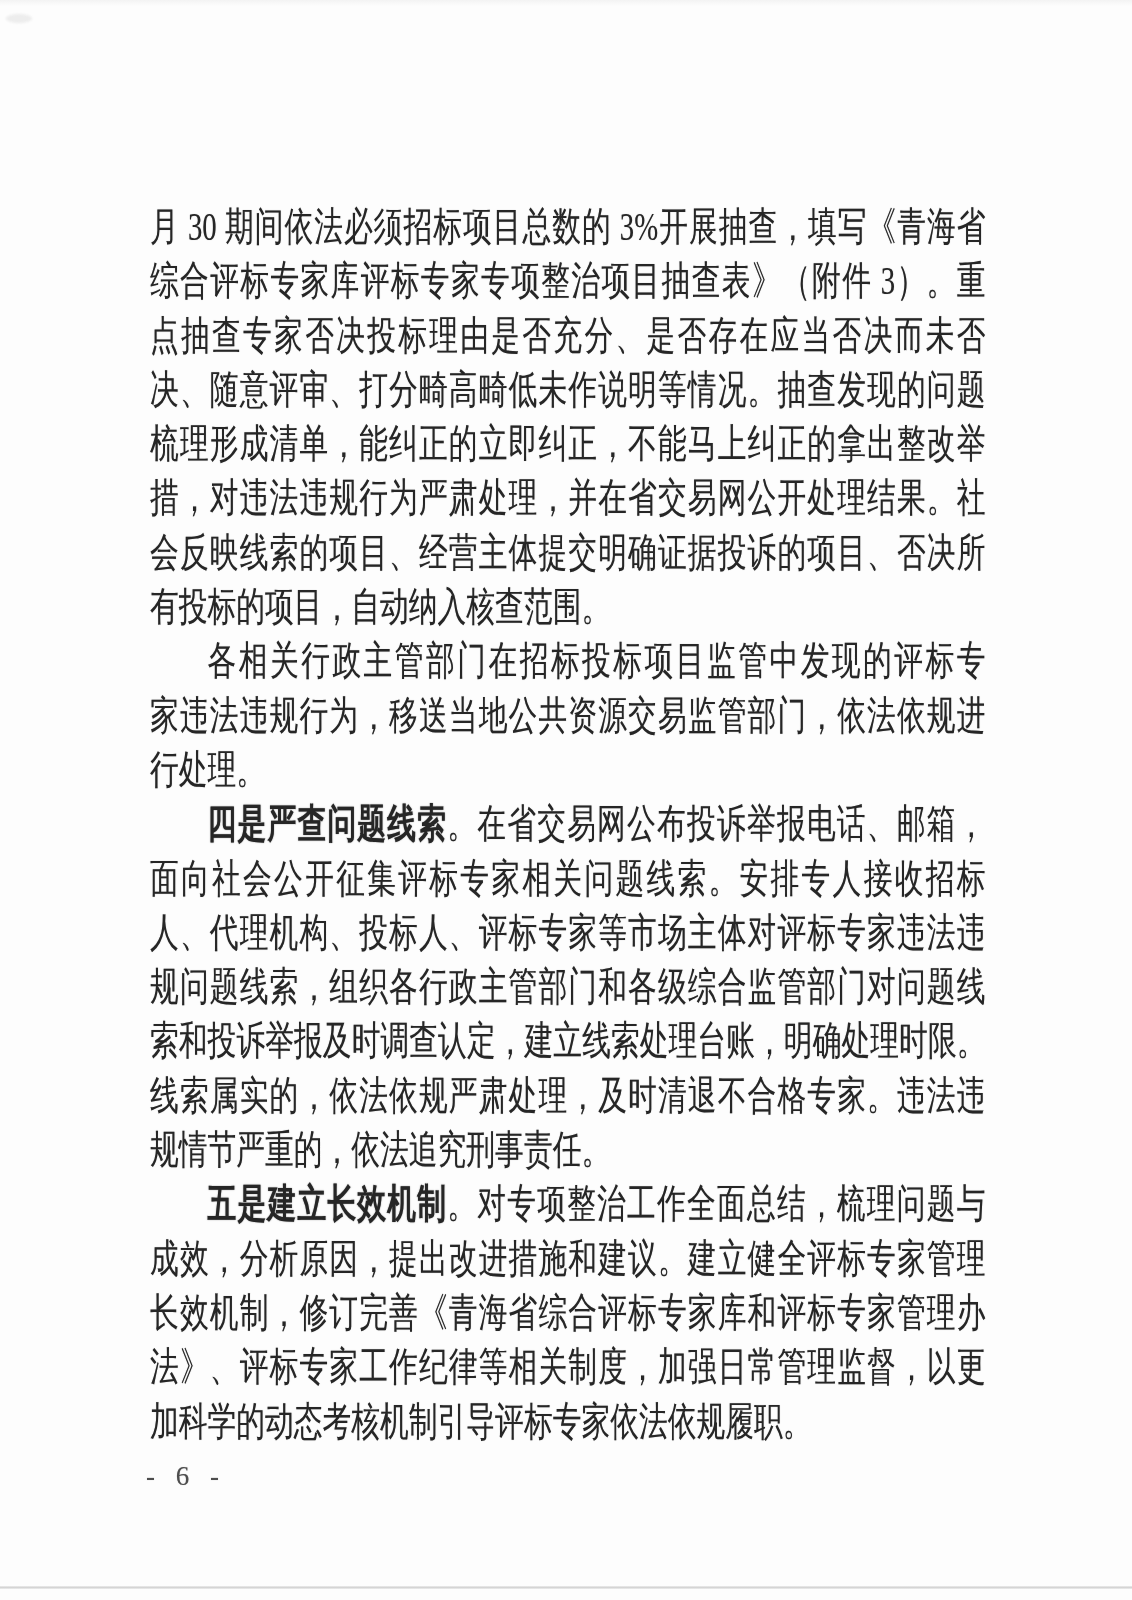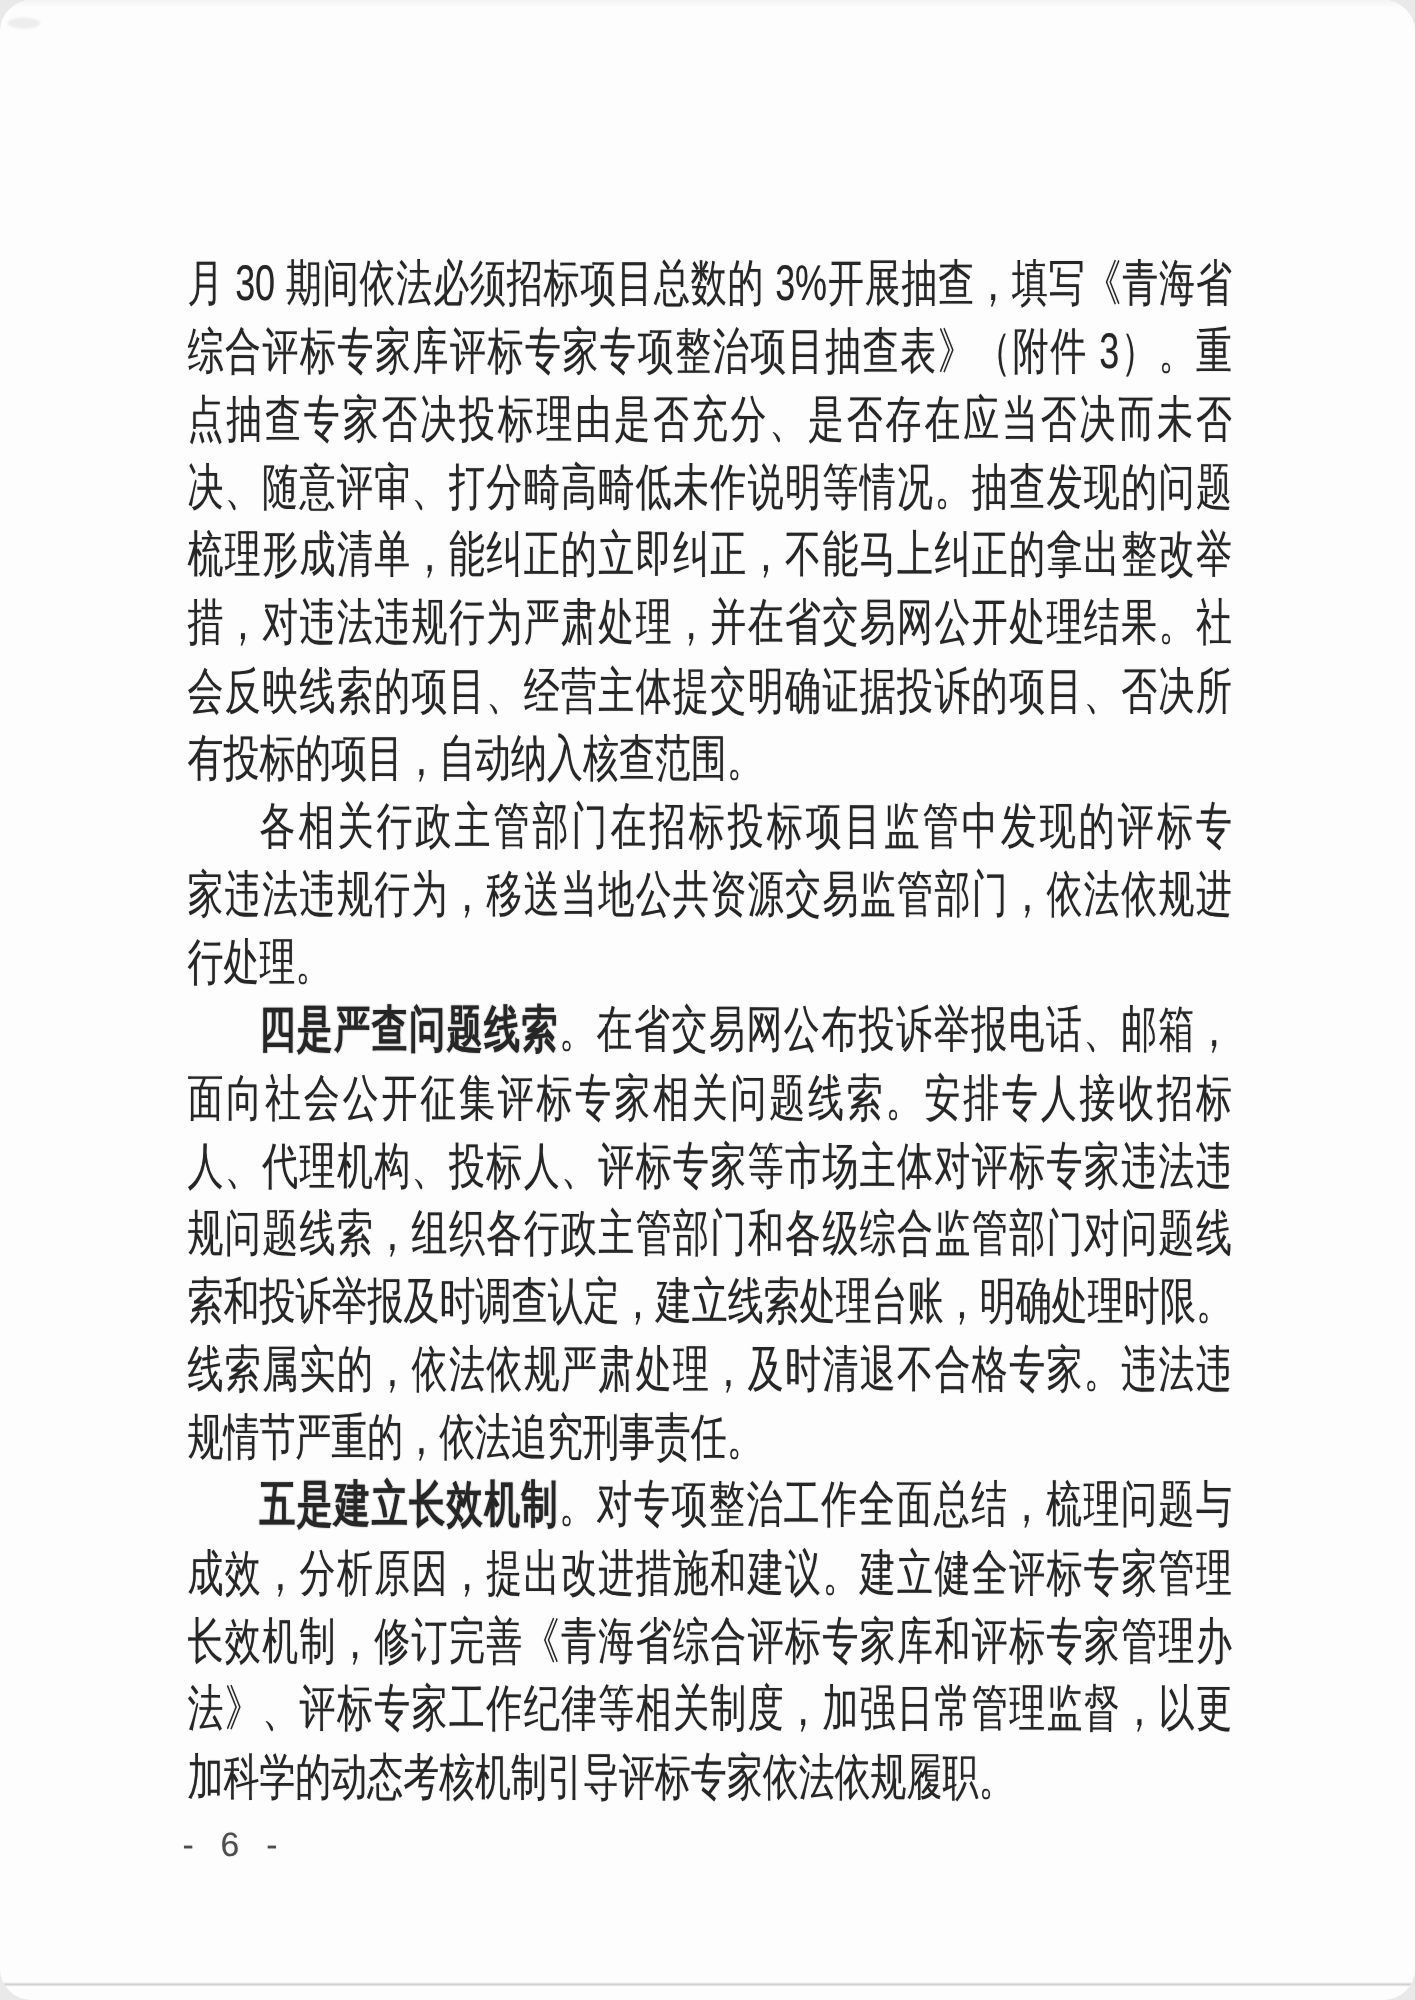--- a/index.html
+++ b/index.html
@@ -7,22 +7,21 @@
     padding: 0;
     background: #e9e9e9;
   }
   .page {
     position: relative;
     width: 1132px;
     height: 1600px;
     margin: 0 auto;
     background: #fdfdfd;
     overflow: hidden;
-    font-family: Liberation Sans, sans-serif;
-    border-radius: 25px;
+    font-family: Liberation Serif, serif;
   }
   
   .page::before {
     content: "";
     position: absolute;
     left: 0; top: 0; right: 0;
     height: 6px;
     background: linear-gradient(#f3f3f3, rgba(255,255,255,0));
   }
   .doc-body {

